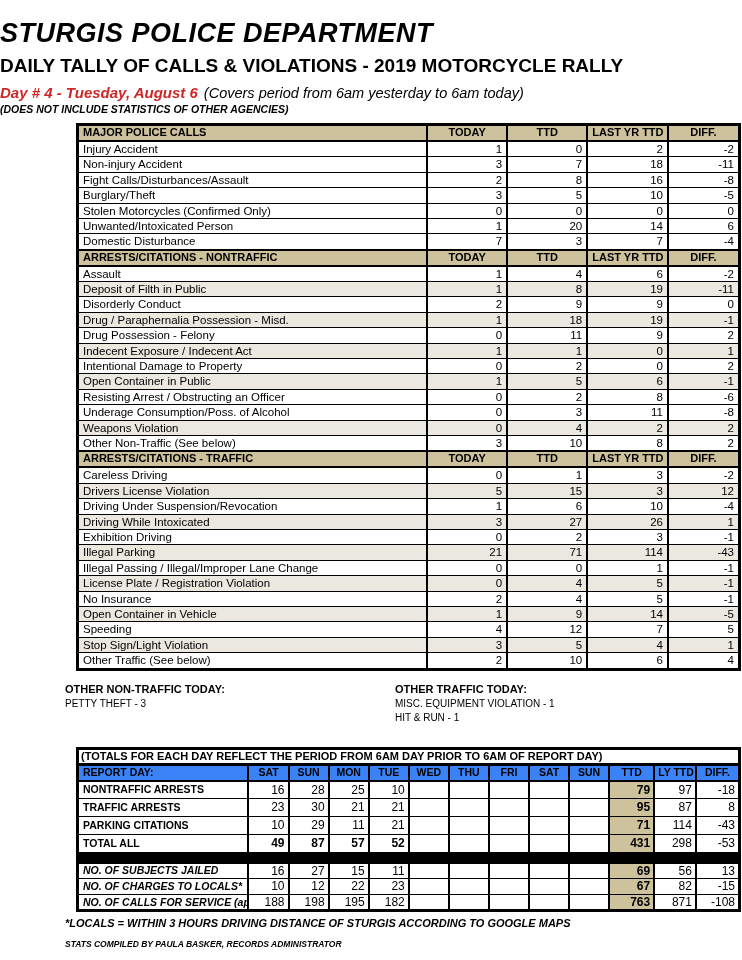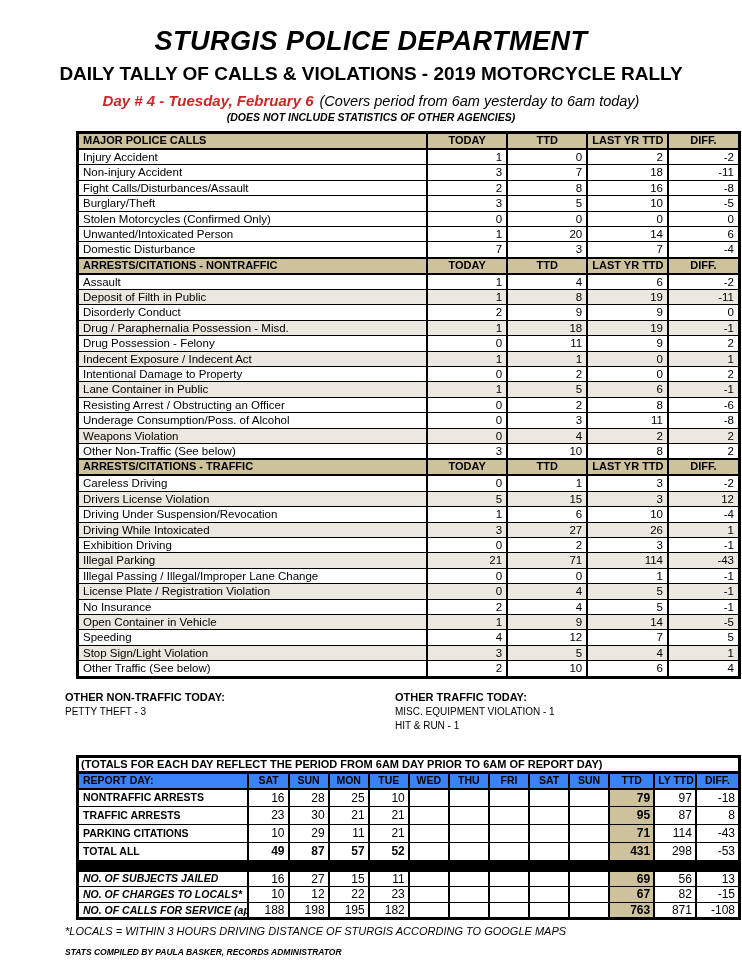--- a/index.html
+++ b/index.html
@@ -6,21 +6,21 @@
   body { margin: 0; background: #ffffff; }
   .page {
     position: relative;
     width: 742px; height: 960px;
     background: #ffffff;
     font-family: "Liberation Sans", sans-serif;
     color: #000;
     overflow: hidden;
   }
   
-  .hdr { text-align: center; padding-top: 26px; }
+  .hdr { padding-top: 18px; }
   .title { font-size: 27px; font-weight: bold; font-style: italic; letter-spacing: 0.5px; }
   .subtitle { font-size: 19px; font-weight: bold; margin-top: 6px; }
   .dayline { font-size: 15px; margin-top: 7px; }
   .day-label { color: #cf2727; font-weight: bold; font-style: italic; margin-right: 6px; }
   .period-note { font-style: italic; font-size: 14.5px; }
   .agency-note { font-size: 10.5px; font-weight: bold; font-style: italic; margin-top: 2px; }
 
   
   .tblwrap { margin: 8px 14px 0 63px; }
   table { border-collapse: collapse; width: 100%; table-layout: fixed; margin-left: 13px; }
@@ -69,33 +69,33 @@
   }
   .summary-table tr.sum-header td.first { text-align: left; padding-left: 4px; }
   .summary-table td.slbl { text-align: left; font-weight: bold; font-size: 10.5px; padding-left: 4px; }
   .summary-table td.slbl.it { font-style: italic; }
   .summary-table td.sttd { background: #cdc29b; font-weight: bold; }
   .summary-table td.b { font-weight: bold; }
   .summary-table td.sep { background: #000; height: 10px; padding: 0; border-bottom-width: 2px; border-top-width: 2px; }
   .summary-table tr.short td { height: 14px; }
 
   
-  .foot1 { margin: 5px 14px 4px 65px; font-size: 11px; font-weight: normal; font-style: italic; }
+  .foot1 { margin: 5px 14px 4px 65px; font-size: 11px; font-weight: bold; font-style: italic; }
   .foot2 { margin: 10px 14px 0 65px; font-size: 8.5px; font-weight: bold; font-style: italic; }
 </style>
 </head>
 <body>
 
 <div class="page">
 
   <div class="hdr">
     <div class="title">STURGIS POLICE DEPARTMENT</div>
     <div class="subtitle">DAILY TALLY OF CALLS &amp; VIOLATIONS - 2019 MOTORCYCLE RALLY</div>
     <div class="dayline">
-      <span class="day-label">Day # 4 -  Tuesday, February 6</span><span class="period-note">(Covers period from 6am yesterday to 6am today)</span>
+      <span class="day-label">Day # 4 -  Tuesday, August 6</span><span class="period-note">(Covers period from 6am yesterday to 6am today)</span>
     </div>
     <div class="agency-note">(DOES NOT INCLUDE STATISTICS OF OTHER AGENCIES)</div>
   </div>
 
   <div class="tblwrap">
     <table class="main-table">
       <colgroup>
         <col style="width:52.8%">
           <col style="width:12.1%">
           <col style="width:12.1%">
@@ -209,21 +209,21 @@
             <td class="num">1</td>
           </tr>
           <tr>
             <td class="lbl">Intentional Damage to Property</td>
             <td class="num">0</td>
             <td class="num">2</td>
             <td class="num">0</td>
             <td class="num">2</td>
           </tr>
           <tr class="stripe">
-            <td class="lbl">Lane Container in Public</td>
+            <td class="lbl">Open Container in Public</td>
             <td class="num">1</td>
             <td class="num">5</td>
             <td class="num">6</td>
             <td class="num">-1</td>
           </tr>
           <tr>
             <td class="lbl">Resisting Arrest / Obstructing an Officer</td>
             <td class="num">0</td>
             <td class="num">2</td>
             <td class="num">8</td>

